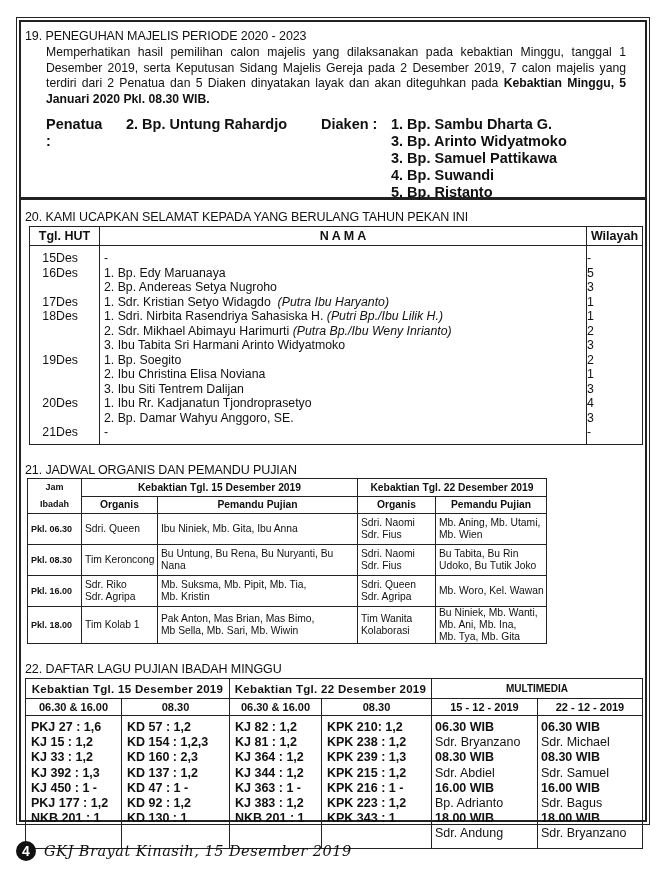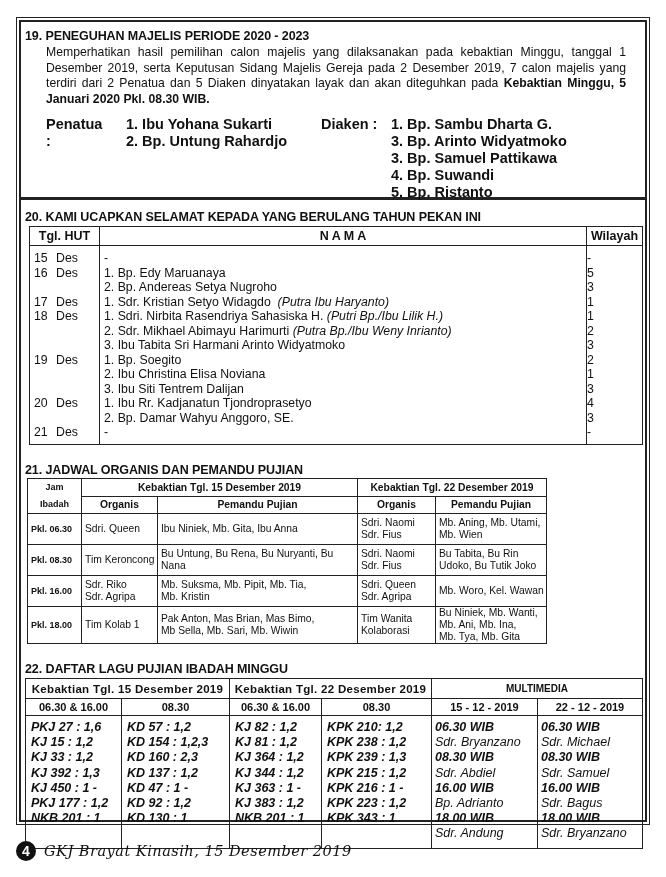--- a/index.html
+++ b/index.html
@@ -10,62 +10,62 @@
     position: absolute; left: 16px; top: 17px; width: 634px; height: 808px;
     border: 1px solid #222;
   }
   .frame-inner {
     position: absolute; left: 2px; top: 2px; right: 2px; bottom: 2px;
     border: 2px solid #222;
   }
 
   
   .s19 { position: absolute; left: 0; top: 0; width: 100%; height: 178px; border-bottom: 3px solid #222; }
-  .s-title { font-weight: bold; font-size: 12.5px; position: absolute; left: 4px; letter-spacing: -0.1px; }
+  .s-title { font-weight: normal; font-size: 12.5px; position: absolute; left: 4px; letter-spacing: -0.1px; }
   .s19 .s-title { top: 7px; }
   .s19 .para { position: absolute; left: 25px; top: 23px; width: 598px; font-size: 12.6px; line-height: 15.5px; text-align: justify; font-family: "Liberation Sans", sans-serif; transform: scaleX(0.97); transform-origin: left top; }
   .para b { font-weight: bold; }
 
   .officers { position: absolute; top: 94px; left: 25px; font-weight: bold; font-size: 14.5px; line-height: 17px; }
   .penatua-label { position: absolute; left: 0; top: 0; }
   .penatua-list { position: absolute; left: 80px; top: 0; white-space: nowrap; }
   .diaken-label { position: absolute; left: 275px; top: 0; white-space: nowrap; }
   .diaken-list { position: absolute; left: 345px; top: 0; white-space: nowrap; }
 
   
   .s20 .s-title { top: 188px; }
   table { border-collapse: collapse; }
   .t20 { position: absolute; left: 8px; top: 204px; width: 614px; font-size: 12.3px; padding-left: 47px; }
   .t20 th { font-weight: bold; font-size: 12.5px; border: 1.5px solid #222; height: 19px; }
   .t20 td { vertical-align: top; padding-top: 5px; padding-bottom: 4px; border-left: 1.5px solid #222; border-right: 1.5px solid #222; border-bottom: 1.5px solid #222; }
   .t20 .col-date { width: 70px; }
   .t20 .col-wil { width: 56px; }
   .line { height: 14.5px; line-height: 14.5px; white-space: nowrap; }
   .date-cell .line { padding-left: 4px; }
-  .date-cell .d-num { display: inline-block; width: 22px; }
+  .date-cell .d-num { display: inline-block; width: 22px; text-align: right; }
   .name-cell .line { padding-left: 4px; }
   .name-cell i { font-style: italic; }
 
   
   .s21-title { top: 441px; font-size: 12.5px; }
   .t21 { position: absolute; left: 6px; top: 456px; width: 520px; font-size: 10.5px; }
   .t21 th, .t21 td { border: 1.5px solid #222; }
   .t21 th { font-weight: bold; height: 17px; font-size: 10.3px; }
   .t21 .jam-h { width: 54px; font-size: 9px; line-height: 17px; }
   .t21 td { height: 31px; padding-left: 3px; vertical-align: middle; line-height: 12px; font-size: 10.3px; }
   .t21 td.jam { font-weight: bold; font-size: 9px; padding-left: 3px; }
 
   
   .s22-title { top: 640px; font-size: 12.5px; }
   .t22 { position: absolute; left: 4px; top: 656px; width: 618px; }
   .t22 th, .t22 td { border: 1.5px solid #222; }
   .t22 th { font-weight: bold; font-size: 11.5px; height: 20px; letter-spacing: 0.3px; }
   .t22 th.mm-h { font-size: 10px; letter-spacing: 0; }
   .t22 th.sub { font-size: 11px; height: 17px; letter-spacing: 0; }
-  .t22 td { vertical-align: top; padding: 4px 0 6px 5px; font-weight: bold; font-size: 12.5px; font-style: italic; }
+  .t22 td { vertical-align: top; padding: 4px 0 6px 5px; font-weight: bold; font-size: 12.5px; }
   .t22 td .line { height: 15.2px; line-height: 15.2px; }
   .t22 td.mm { font-weight: normal; font-size: 12.5px; padding-left: 3px; }
   .t22 td.mm .b { font-weight: bold; }
 
   
   .footer { position: absolute; left: 16px; top: 840px; height: 22px; display: flex; align-items: center; }
   .page-num { width: 20px; height: 20px; border-radius: 50%; background: #111; color: #fff; font-weight: bold; font-size: 14px; display: flex; align-items: center; justify-content: center; }
   .footer-text { margin-left: 8px; font-family: "DejaVu Serif", serif; font-style: italic; font-weight: normal; font-size: 14.5px; letter-spacing: 0.5px; }
 </style>
 </head>
@@ -73,21 +73,20 @@
 
 <div class="frame">
   <div class="frame-inner">
 
     <div class="s19">
       <div class="s-title">19. PENEGUHAN MAJELIS PERIODE 2020 - 2023</div>
       <div class="para"><span>Memperhatikan hasil pemilihan calon majelis yang dilaksanakan pada kebaktian Minggu, tanggal 1 Desember 2019, serta Keputusan Sidang Majelis Gereja pada 2 Desember 2019, 7 calon majelis yang terdiri dari 2 Penatua dan 5 Diaken dinyatakan layak dan akan diteguhkan pada </span><b>Kebaktian Minggu, 5 Januari 2020 Pkl. 08.30 WIB.</b></div>
       <div class="officers">
         <div class="penatua-label">Penatua :</div>
         <div class="penatua-list">
-          <div>1. Ibu Yohana Sukarti</div>
           <div>2. Bp. Untung Rahardjo</div>
         </div>
         <div class="diaken-label">Diaken :</div>
         <div class="diaken-list">
           <div>1. Bp. Sambu Dharta G.</div>
           <div>3. Bp. Arinto Widyatmoko</div>
           <div>3. Bp. Samuel Pattikawa</div>
           <div>4. Bp. Suwandi</div>
           <div>5. Bp. Ristanto</div>
         </div>

